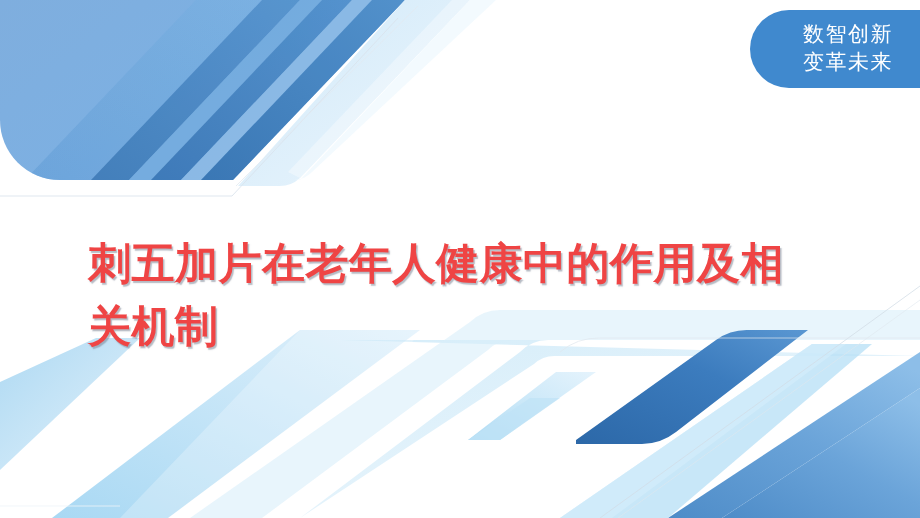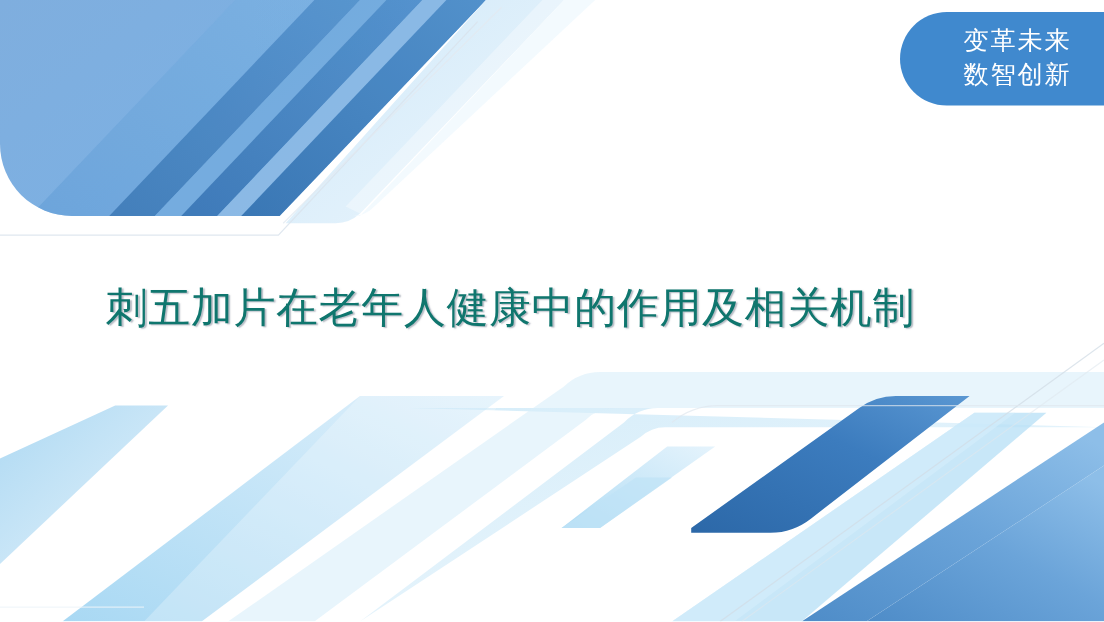--- a/index.html
+++ b/index.html
@@ -55,25 +55,25 @@
 
   
   .title-block {
     position: absolute;
     left: 88px;
     top: 232px;
     width: 720px;
   }
   .title-text {
     margin: 0;
-    font-size: 35px;
-    font-weight: normal;
+    font-size: 43px;
+    font-weight: bold;
     line-height: 1.46;
     letter-spacing: 0.5px;
-    color: #0f766e;
+    color: #ef4444;
     text-shadow: 1.5px 1.5px 1.2px rgba(120,130,145,0.55);
   }
 </style>
 </head>
 <body>
 
 <div id="slide">
 
   <svg id="bg-art" viewBox="0 0 920 518" preserveAspectRatio="none">
     <defs>
@@ -187,21 +187,21 @@
       <path d="M920,286 L600,518" stroke="#D2DCE5" stroke-width="1" fill="none" opacity="0.75"></path>
       <path d="M920,300 L618,518" stroke="#E0E8EF" stroke-width="1" fill="none" opacity="0.6"></path>
       <path d="M560,352 A60,60 0 0 1 600,338 H920" stroke="#DFE7EE" stroke-width="1" fill="none" opacity="0.7"></path>
 
       <path d="M0,506 L120,506" stroke="#EDF4F9" stroke-width="1" fill="none" opacity="0.8"></path>
 
     </g>
   </svg>
 
   <div class="badge" style="background:#4089CE;">
+    <span class="badge-line">数智创新</span>
     <span class="badge-line">变革未来</span>
-    <span class="badge-line">数智创新</span>
   </div>
 
   <div class="title-block">
     <h1 class="title-text">刺五加片在老年人健康中的作用及相关机制</h1>
   </div>
 
 </div>
 
 </body></html>

